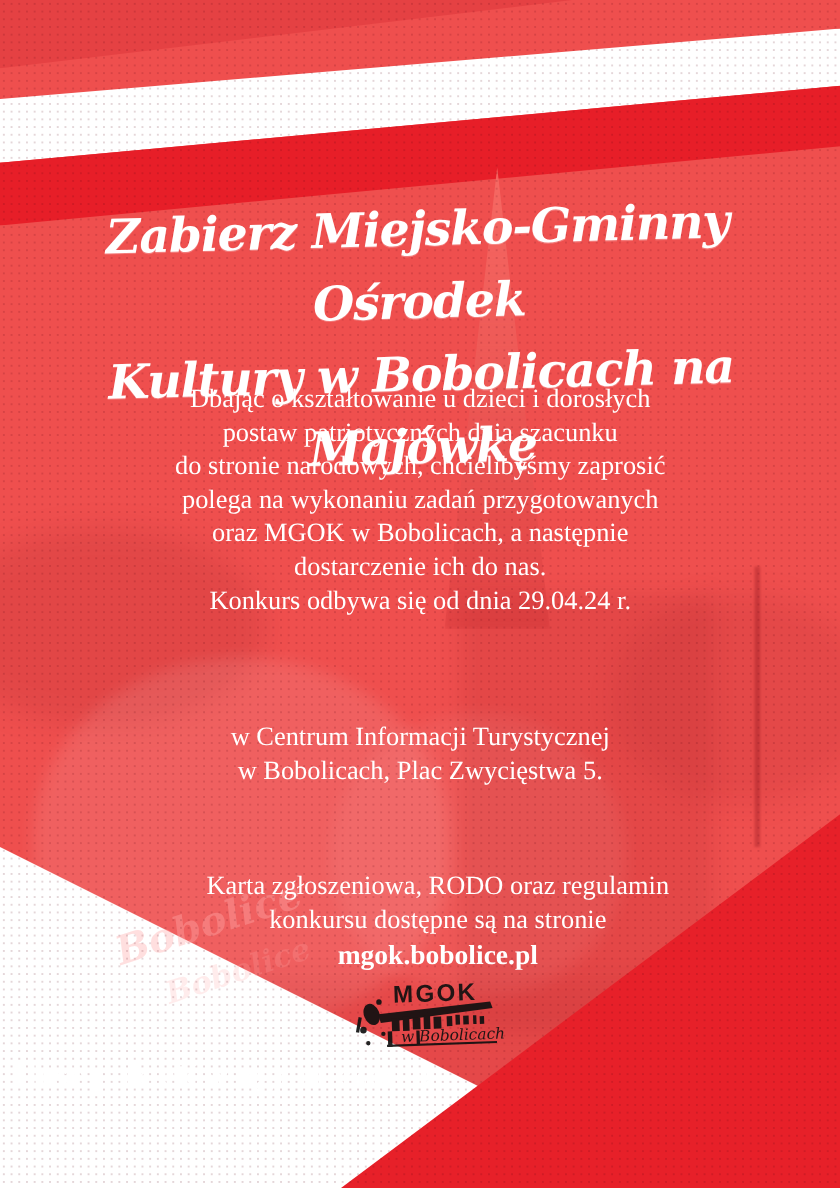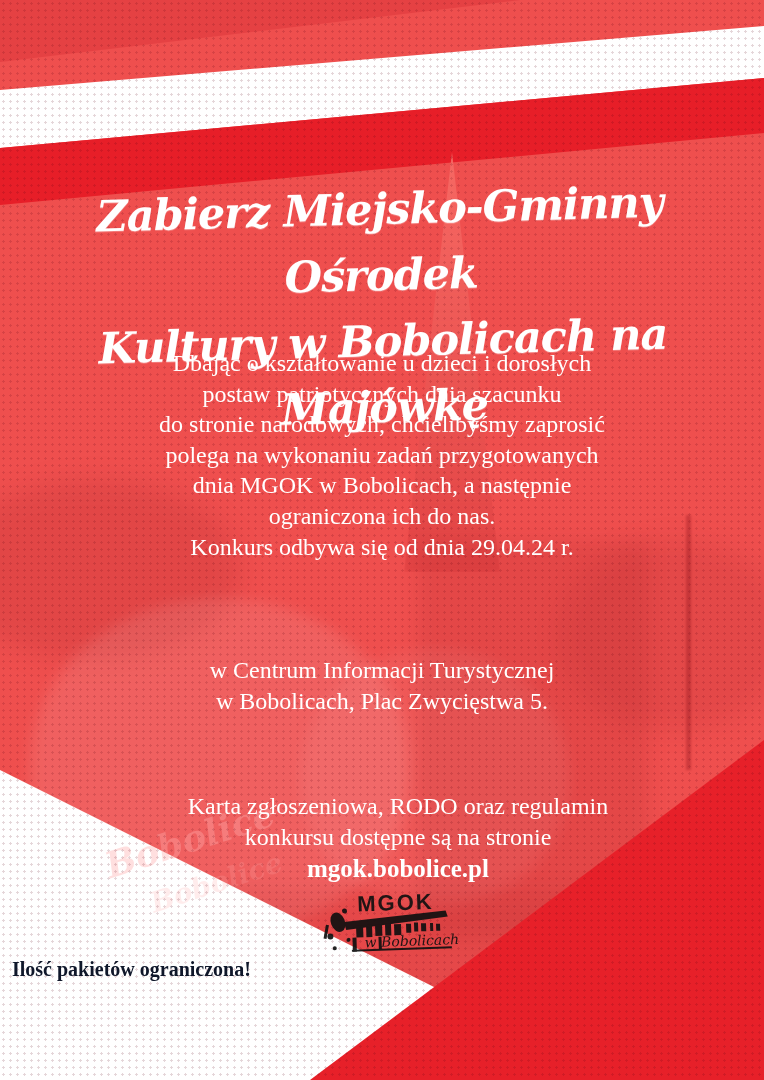--- a/index.html
+++ b/index.html
@@ -62,21 +62,21 @@
   .txt{ position:absolute; left:0; width:764px; text-align:center; color:#fff; z-index:7;}
   #title-block{ top:176px; transform:rotate(-1.5deg);
     font-family:"DejaVu Serif", serif; font-style:italic; font-weight:bold;
     font-size:43px; line-height:66px; letter-spacing:-1px;
     text-shadow:0 1px 0 rgba(255,255,255,.25);}
   #intro-block{ top:348px; font-size:24px; line-height:30.6px;}
   #pickup-block{ top:655px; font-size:24px; line-height:31px;}
   #info-block{ top:791px; font-size:24px; line-height:31px;padding-left:16px;}
   .website-line{ font-weight:bold; font-size:25px;}
   #limit-notice{ position:absolute; left:12px; top:958px; z-index:7;
-    color:#0f172a; font-weight:bold; font-size:20px; text-align:left;}
+    color:#ffffff; font-weight:bold; font-size:32px; text-align:left;}
 
   
   #logo{ position:absolute; left:318px; top:886px; width:168px; height:76px;
     z-index:7; transform:rotate(-2deg);}
 </style>
 </head>
 <body>
 
 <div id="poster">
 
@@ -105,22 +105,22 @@
   <div class="txt" id="title-block">
     <div>Zabierz Miejsko-Gminny Ośrodek</div>
     <div>Kultury w Bobolicach na Majówkę</div>
   </div>
 
   <div class="txt" id="intro-block">
     <div>Dbając o kształtowanie u dzieci i dorosłych</div>
     <div>postaw patriotycznych dnia szacunku</div>
     <div>do stronie narodowych, chcielibyśmy zaprosić</div>
     <div>polega na wykonaniu zadań przygotowanych</div>
-    <div>dnia MGOK w Bobolicach, a następnie</div>
-    <div>ograniczona ich do nas.</div>
+    <div>oraz MGOK w Bobolicach, a następnie</div>
+    <div>dostarczenie ich do nas.</div>
     <div>Konkurs odbywa się od dnia 29.04.24 r.</div>
   </div>
 
   <div class="txt" id="pickup-block">
     <div>w Centrum Informacji Turystycznej</div>
     <div>w Bobolicach, Plac Zwycięstwa 5.</div>
   </div>
 
   <div class="txt" id="info-block">
     <div>Karta zgłoszeniowa, RODO oraz regulamin</div>

